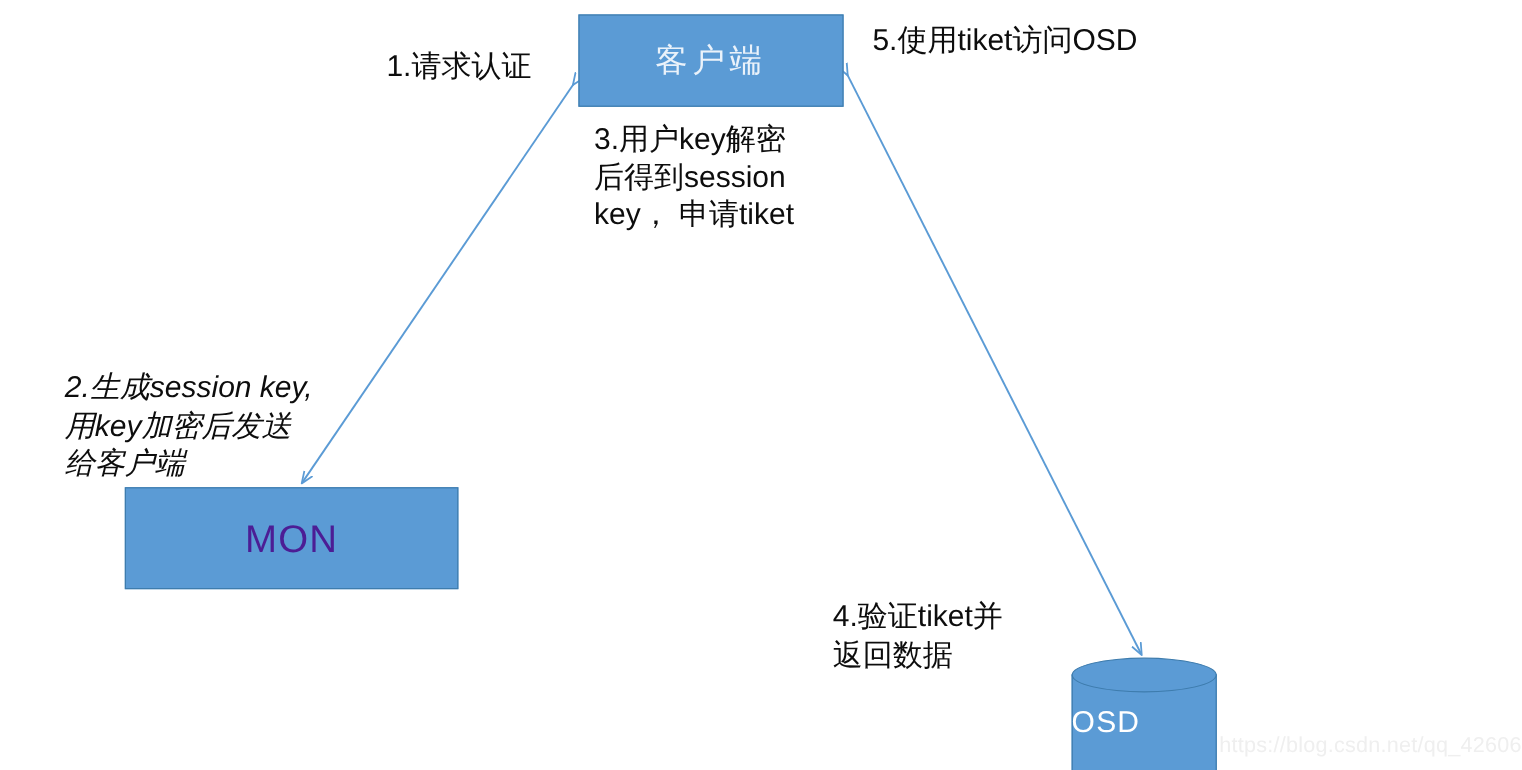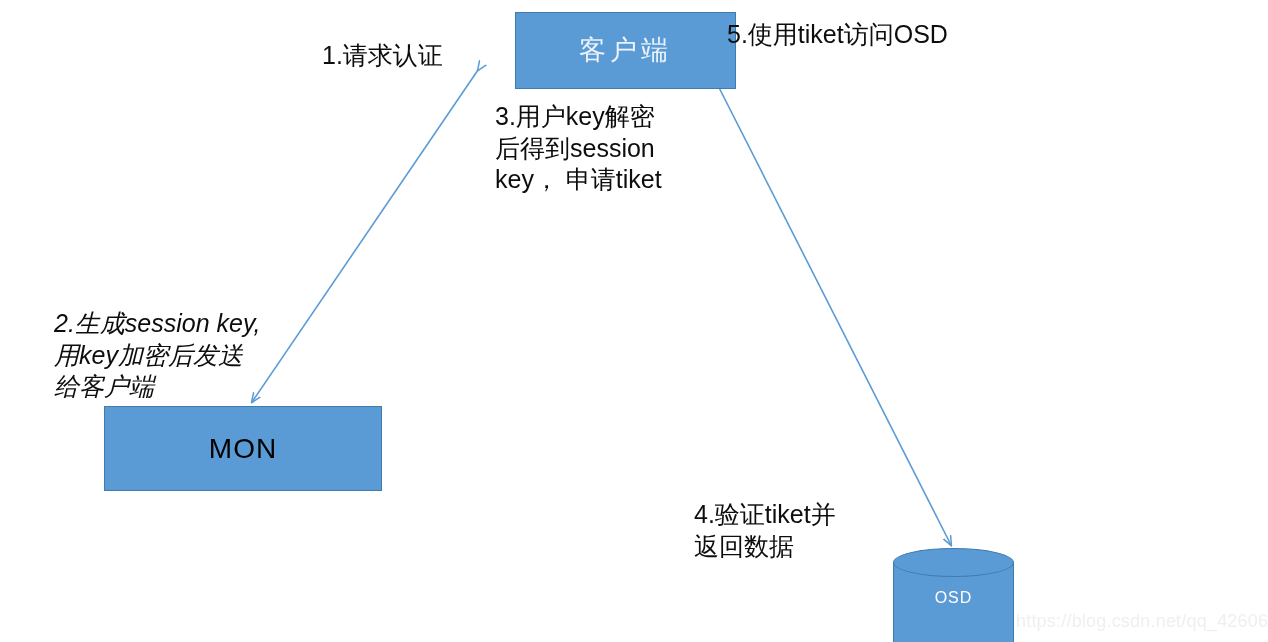--- a/index.html
+++ b/index.html
@@ -33,39 +33,38 @@
     border: 1px solid #3e7cad;
     display: flex;
     align-items: center;
     justify-content: center;
   }
   #client-box {
     left: 482px;
     top: 12px;
     width: 221px;
     height: 77px;
-    margin-left: 33px;
   }
   #client-label {
     color: #eaf2fa;
     font-family: "Liberation Serif", serif;
     font-size: 27px;
     letter-spacing: 4px;
     line-height: 1;
   }
   #mon-box {
     left: 104px;
     top: 406px;
     width: 278px;
     height: 85px;
   }
   #mon-label {
-    color: #000000;
+    color: #4c1d95;
     font-family: "Liberation Sans", sans-serif;
-    font-size: 28px;
+    font-size: 32px;
     letter-spacing: 1px;
     line-height: 1;
   }
 
   
   #osd-cylinder {
     position: absolute;
     left: 893px;
     top: 548px;
     width: 121px;
@@ -91,24 +90,24 @@
     box-sizing: border-box;
     background: #5b9bd5;
     border: 1px solid #3e7cad;
     border-radius: 50%;
   }
   #osd-label {
     position: absolute;
     left: 0;
     top: 42px;
     width: 121px;
-    text-align: center;
+    text-align: left;
     color: #ffffff;
     font-family: "Liberation Sans", sans-serif;
-    font-size: 16px;
+    font-size: 25px;
     letter-spacing: 1px;
     line-height: 1;
   }
 
   
   .step-label {
     position: absolute;
     color: #0d0d0d;
     font-family: "Liberation Sans", sans-serif;
     font-size: 25px;

